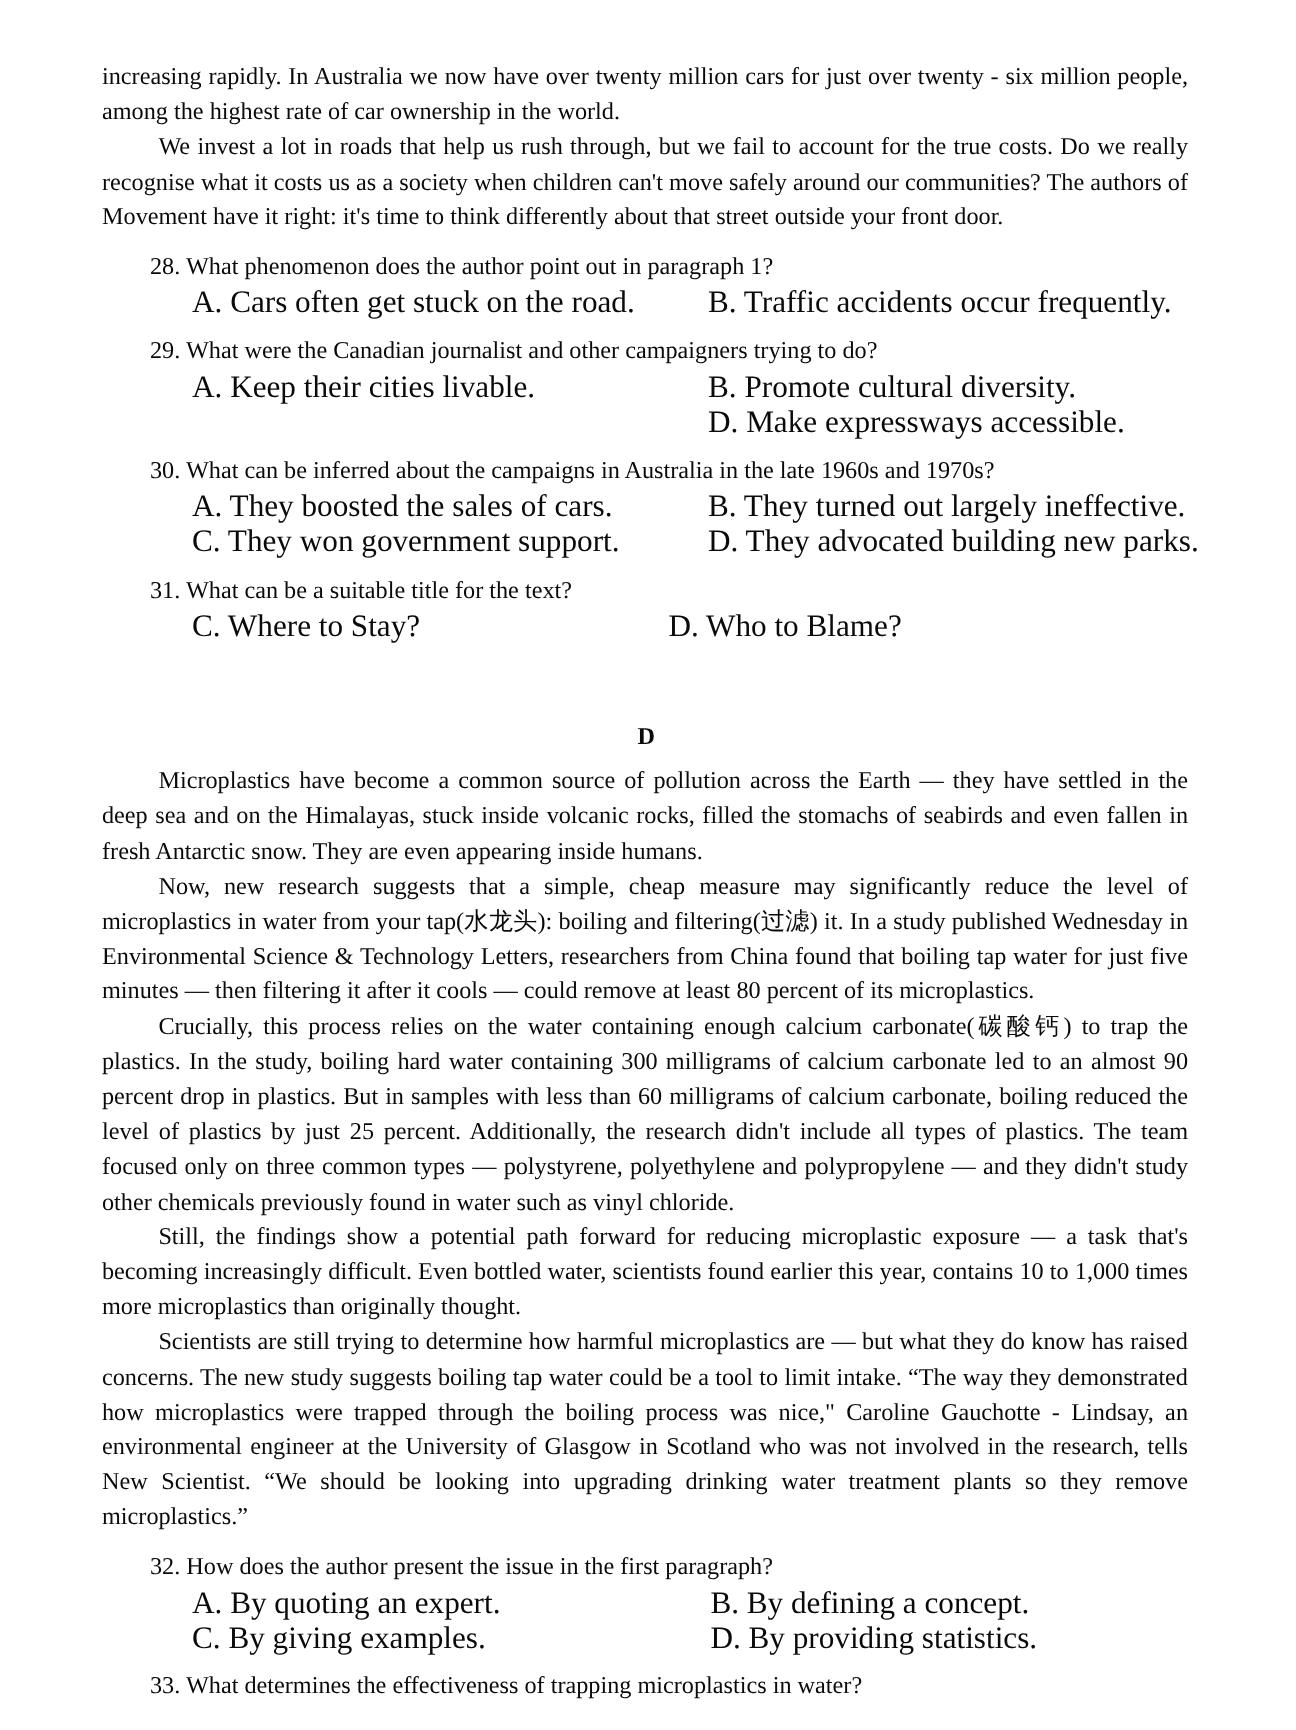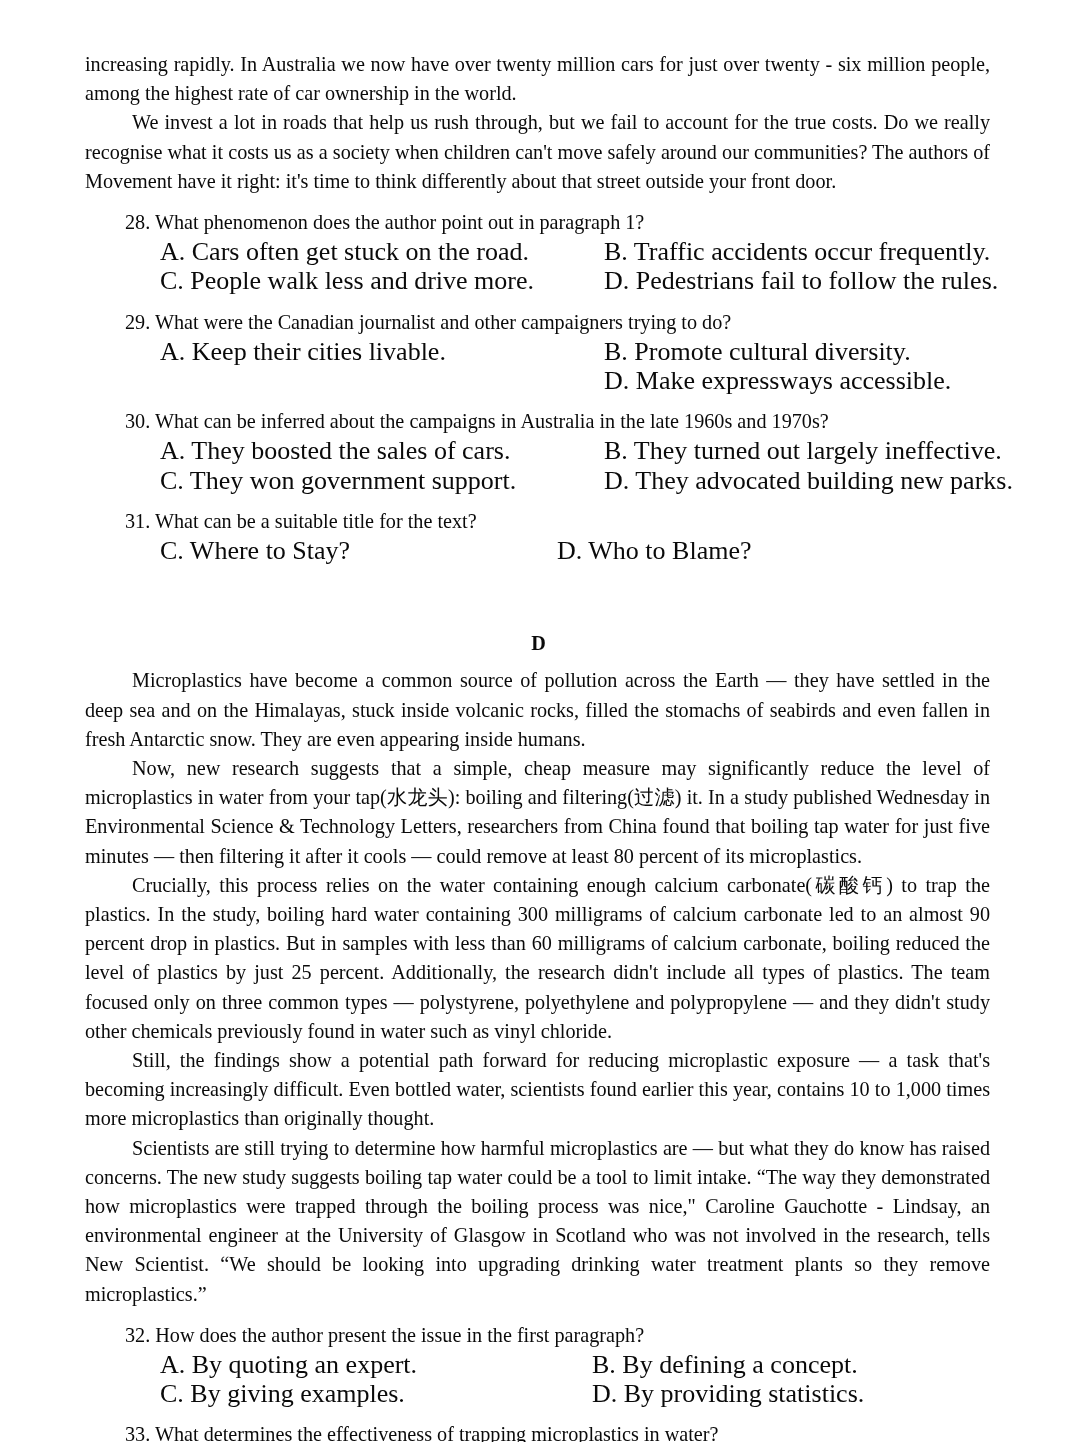--- a/index.html
+++ b/index.html
@@ -73,43 +73,39 @@
     height: 29.2px;
     white-space: nowrap;
   }
   .opt-a, .opt-c { position: static; display: inline-block; }
   .opt-b, .opt-d {
     position: absolute;
     top: 0;
     white-space: nowrap;
   }
   
-  .col-578 .opt-b, .col-578 .opt-d { left: 444px; }  
+  .col-578 .opt-b, .col-578 .opt-d { left: 430px; }  
   .col-545 .opt-b, .col-545 .opt-d { left: 397px; }  
   .col-580 .opt-b, .col-580 .opt-d { left: 432px; }
 </style>
 </head>
 <body>
 
 <div class="page">
   <div class="body-col">
 
     <p class="para">increasing rapidly. In Australia we now have over twenty million cars for just over twenty - six million people, among the highest rate of car ownership in the world.</p>
     <p class="para indent">We invest a lot in roads that help us rush through, but we fail to account for the true costs. Do we really recognise what it costs us as a society when children can't move safely around our communities? The authors of Movement have it right: it's time to think differently about that street outside your front door.</p>
 
     <div class="qblock">
       <p class="qstem">28. What phenomenon does the author point out in paragraph 1?</p>
       <div class="qopts col-578">
         <div class="optrow">
           <span class="opt-a">A. Cars often get stuck on the road.</span>
           <span class="opt-b">B. Traffic accidents occur frequently.</span>
-        </div>
-        <div class="optrow">
-          <span class="opt-c">C. People walk less and drive more.</span>
-          <span class="opt-d">D. Pedestrians fail to follow the rules.</span>
         </div>
       </div>
     </div>
 
     <div class="qblock">
       <p class="qstem">29. What were the Canadian journalist and other campaigners trying to do?</p>
       <div class="qopts col-578">
         <div class="optrow">
           <span class="opt-a">A. Keep their cities livable.</span>
           <span class="opt-b">B. Promote cultural diversity.</span>

